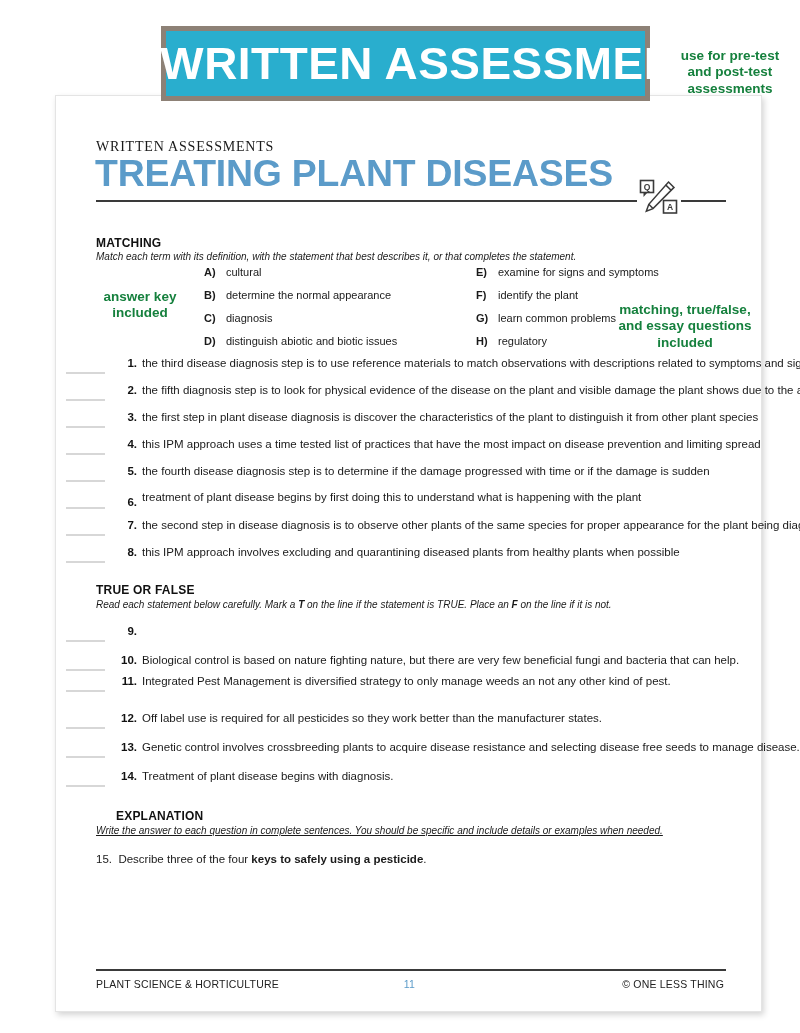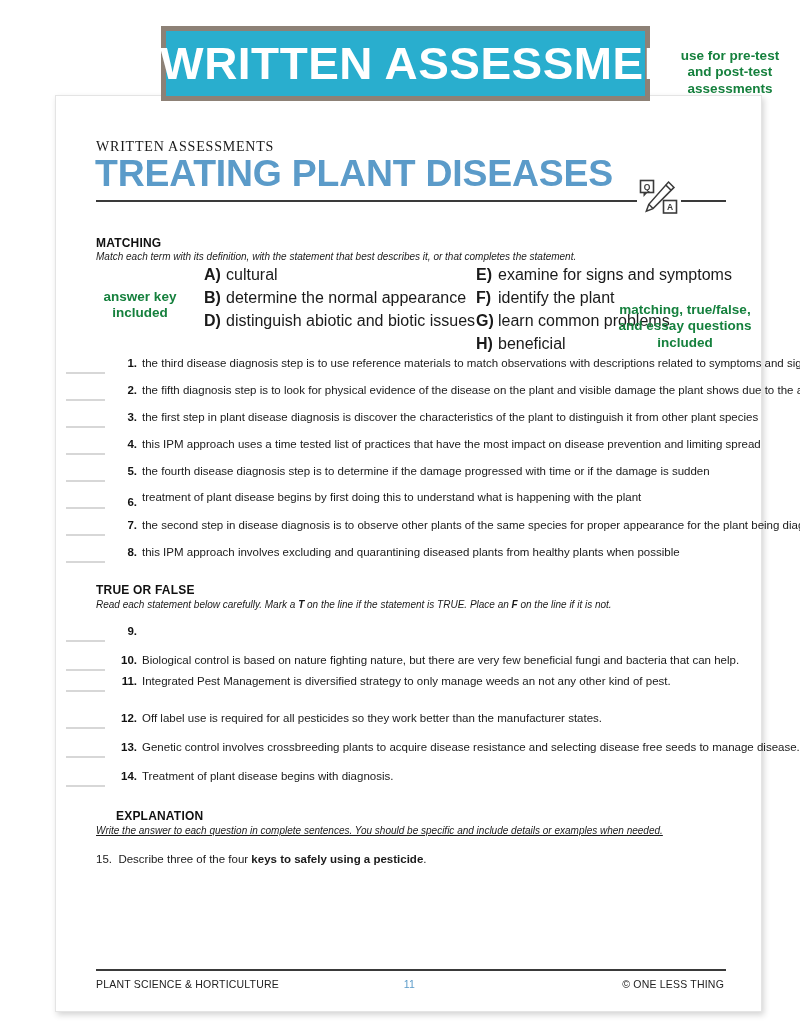--- a/index.html
+++ b/index.html
@@ -153,21 +153,21 @@
   .section-instr b { font-weight: bold; font-style: italic; }
 
   
   .opt-col { position: absolute; }
   #opt-col-left  { left: 148px; top: 170px; width: 260px; }
   #opt-col-right { left: 420px; top: 170px; width: 250px; }
   .opt-item {
     position: relative;
     height: 23px;
     font-family: "Liberation Sans Narrow", "Liberation Sans", sans-serif;
-    font-size: 16px;
+    font-size: 11px;
     color: #1a1a1a;
     white-space: nowrap;
   }
   .opt-letter {
     display: inline-block;
     width: 22px;
     font-weight: bold;
   }
 
   
@@ -270,36 +270,39 @@
   <div class="section-instr" style="top:155px;">Match each term with its definition, with the statement that best describes it, or that completes the statement.</div>
 
   <div class="opt-col" id="opt-col-left">
     <div class="opt-item">
       <span class="opt-letter">A)</span><span>cultural</span>
     </div>
     <div class="opt-item">
       <span class="opt-letter">B)</span><span>determine the normal appearance</span>
     </div>
     <div class="opt-item">
+      <span class="opt-letter">C)</span><span>diagnosis</span>
+    </div>
+    <div class="opt-item">
       <span class="opt-letter">D)</span><span>distinguish abiotic and biotic issues</span>
     </div>
   </div>
 
   <div class="opt-col" id="opt-col-right">
     <div class="opt-item">
       <span class="opt-letter">E)</span><span>examine for signs and symptoms</span>
     </div>
     <div class="opt-item">
       <span class="opt-letter">F)</span><span>identify the plant</span>
     </div>
     <div class="opt-item">
       <span class="opt-letter">G)</span><span>learn common problems</span>
     </div>
     <div class="opt-item">
-      <span class="opt-letter">H)</span><span>beneficial</span>
+      <span class="opt-letter">H)</span><span>regulatory</span>
     </div>
   </div>
 
   <div class="qrow" style="top:261px;">
     <div class="q-blank"></div>
     <div class="q-num">1.</div>
     <div class="q-text">the third disease diagnosis step is to use reference materials to match observations with descriptions related to symptoms and signs</div>
   </div>
   <div class="qrow" style="top:288px;">
     <div class="q-blank"></div>

